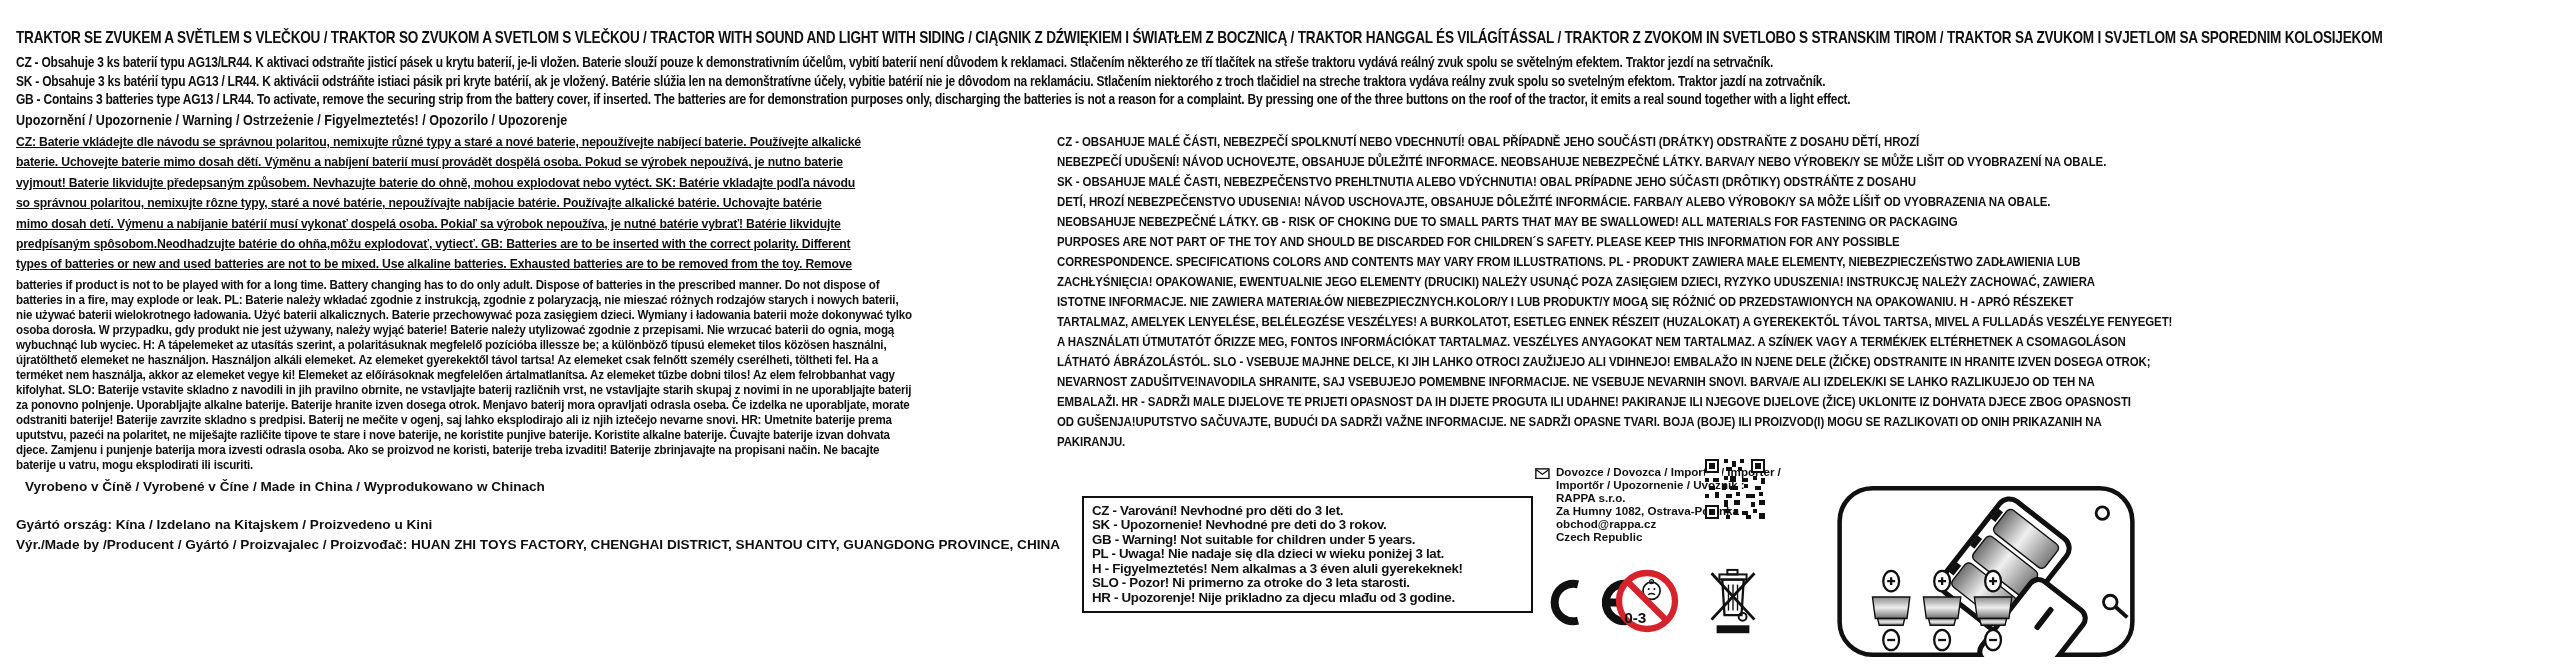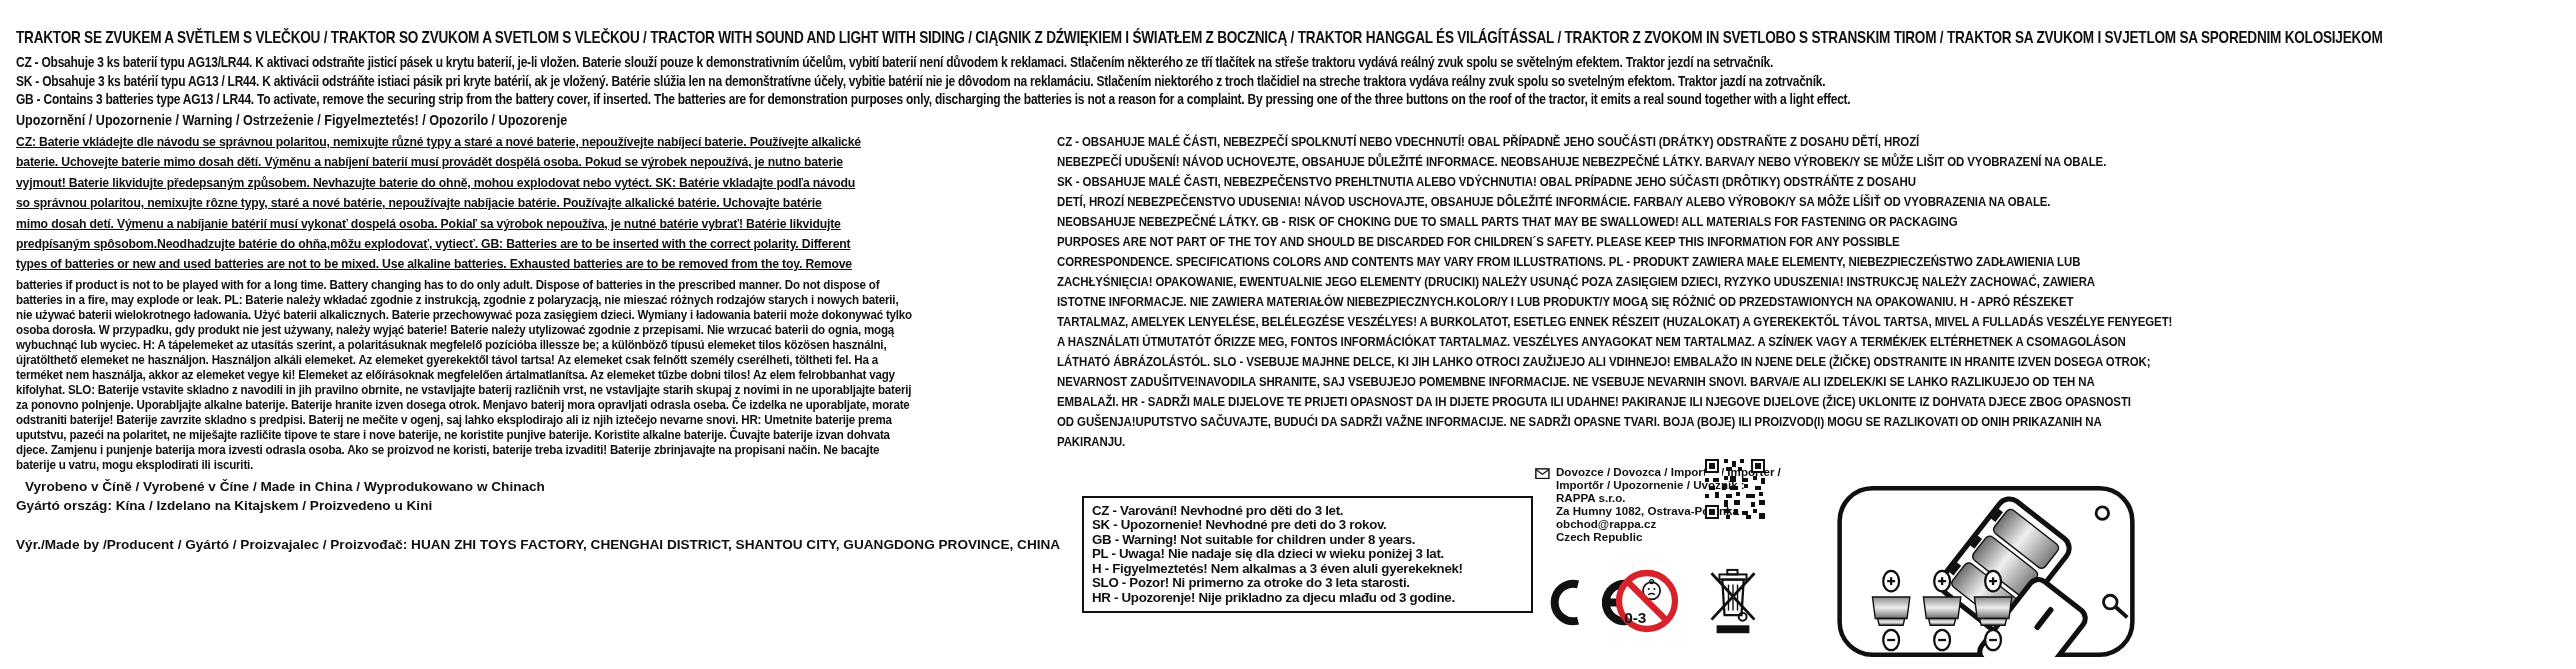--- a/index.html
+++ b/index.html
@@ -54,21 +54,21 @@
       <div class="lb">terméket nem használja, akkor az elemeket vegye ki! Elemeket az előírásoknak megfelelően ártalmatlanítsa. Az elemeket tűzbe dobni tilos! Az elem felrobbanhat vagy</div>
       <div class="lb">kifolyhat. SLO: Baterije vstavite skladno z navodili in jih pravilno obrnite, ne vstavljajte baterij različnih vrst, ne vstavljajte starih skupaj z novimi in ne uporabljajte baterij</div>
       <div class="lb">za ponovno polnjenje. Uporabljajte alkalne baterije. Baterije hranite izven dosega otrok. Menjavo baterij mora opravljati odrasla oseba. Če izdelka ne uporabljate, morate</div>
       <div class="lb">odstraniti baterije! Baterije zavrzite skladno s predpisi. Baterij ne mečite v ogenj, saj lahko eksplodirajo ali iz njih iztečejo nevarne snovi. HR: Umetnite baterije prema</div>
       <div class="lb">uputstvu, pazeći na polaritet, ne miješajte različite tipove te stare i nove baterije, ne koristite punjive baterije. Koristite alkalne baterije. Čuvajte baterije izvan dohvata</div>
       <div class="lb">djece. Zamjenu i punjenje baterija mora izvesti odrasla osoba. Ako se proizvod ne koristi, baterije treba izvaditi! Baterije zbrinjavajte na propisani način. Ne bacajte</div>
       <div class="lb">baterije u vatru, mogu eksplodirati ili iscuriti.</div>
     </div>
 
   <div class="abs mi" style="left:16px;top:477px;margin-left:9px;">Vyrobeno v Číně / Vyrobené v Číne / Made in China / Wyprodukowano w Chinach</div>
-  <div class="abs mi" style="left:16px;top:496px;">Gyártó ország: Kína / Izdelano na Kitajskem / Proizvedeno u Kini</div>
+  <div class="abs mi" style="left:16px;top:515px;">Gyártó ország: Kína / Izdelano na Kitajskem / Proizvedeno u Kini</div>
   <div class="abs producer" style="left:16px;top:537px;">Výr./Made by /Producent / Gyártó / Proizvajalec / Proizvođač: HUAN ZHI TOYS FACTORY, CHENGHAI DISTRICT, SHANTOU CITY, GUANGDONG PROVINCE, CHINA</div>
 
   <div class="abs" style="left:1057px;top:132px;">
       <div class="rc">CZ - OBSAHUJE MALÉ ČÁSTI, NEBEZPEČÍ SPOLKNUTÍ NEBO VDECHNUTÍ! OBAL PŘÍPADNĚ JEHO SOUČÁSTI (DRÁTKY) ODSTRAŇTE Z DOSAHU DĚTÍ, HROZÍ</div>
       <div class="rc">NEBEZPEČÍ UDUŠENÍ! NÁVOD UCHOVEJTE, OBSAHUJE DŮLEŽITÉ INFORMACE. NEOBSAHUJE NEBEZPEČNÉ LÁTKY. BARVA/Y NEBO VÝROBEK/Y SE MŮŽE LIŠIT OD VYOBRAZENÍ NA OBALE.</div>
       <div class="rc">SK - OBSAHUJE MALÉ ČASTI, NEBEZPEČENSTVO PREHLTNUTIA ALEBO VDÝCHNUTIA! OBAL PRÍPADNE JEHO SÚČASTI (DRÔTIKY) ODSTRÁŇTE Z DOSAHU</div>
       <div class="rc">DETÍ, HROZÍ NEBEZPEČENSTVO UDUSENIA! NÁVOD USCHOVAJTE, OBSAHUJE DÔLEŽITÉ INFORMÁCIE. FARBA/Y ALEBO VÝROBOK/Y SA MÔŽE  LÍŠIŤ OD VYOBRAZENIA NA OBALE.</div>
       <div class="rc">NEOBSAHUJE NEBEZPEČNÉ LÁTKY.  GB - RISK OF CHOKING DUE TO SMALL PARTS THAT MAY BE SWALLOWED! ALL MATERIALS FOR FASTENING OR PACKAGING</div>
       <div class="rc">PURPOSES ARE NOT PART OF THE TOY AND SHOULD BE DISCARDED FOR CHILDREN´S SAFETY. PLEASE KEEP THIS INFORMATION FOR ANY POSSIBLE</div>
       <div class="rc">CORRESPONDENCE. SPECIFICATIONS COLORS AND CONTENTS MAY VARY FROM ILLUSTRATIONS. PL - PRODUKT ZAWIERA MAŁE ELEMENTY, NIEBEZPIECZEŃSTWO ZADŁAWIENIA LUB</div>
@@ -80,21 +80,21 @@
       <div class="rc">NEVARNOST ZADUŠITVE!NAVODILA SHRANITE, SAJ VSEBUJEJO POMEMBNE INFORMACIJE.  NE VSEBUJE NEVARNIH SNOVI. BARVA/E ALI IZDELEK/KI SE LAHKO RAZLIKUJEJO OD TEH NA</div>
       <div class="rc">EMBALAŽI. HR - SADRŽI MALE DIJELOVE TE PRIJETI OPASNOST DA IH DIJETE PROGUTA ILI UDAHNE! PAKIRANJE ILI NJEGOVE DIJELOVE (ŽICE) UKLONITE IZ DOHVATA DJECE ZBOG OPASNOSTI</div>
       <div class="rc">OD GUŠENJA!UPUTSTVO SAČUVAJTE, BUDUĆI DA SADRŽI VAŽNE INFORMACIJE. NE SADRŽI OPASNE TVARI. BOJA (BOJE) ILI PROIZVOD(I) MOGU SE RAZLIKOVATI OD ONIH PRIKAZANIH NA</div>
       <div class="rc">PAKIRANJU.</div>
     </div>
 
   <div class="agebox">
     <div>
         <div class="abline">CZ - Varování! Nevhodné pro děti do 3 let.</div>
         <div class="abline">SK - Upozornenie! Nevhodné pre deti do 3 rokov.</div>
-        <div class="abline">GB - Warning! Not suitable for children under 8 years.</div>
+        <div class="abline">GB - Warning! Not suitable for children under 5 years.</div>
         <div class="abline">PL - Uwaga! Nie nadaje się dla dzieci w wieku poniżej 3 lat.</div>
         <div class="abline">H - Figyelmeztetés! Nem alkalmas a 3 éven aluli gyerekeknek!</div>
         <div class="abline">SLO - Pozor! Ni primerno za otroke do 3 leta starosti.</div>
         <div class="abline">HR - Upozorenje! Nije prikladno za djecu mlađu od 3 godine.</div>
       </div>
   </div>
 
   <div class="abs" style="left:1535px;top:468px;">
     <svg width="14.8" height="11.4" viewBox="0 0 26 20">
         <rect x="1.5" y="1.5" width="23" height="17" fill="none" stroke="#101010" stroke-width="2.5"></rect>

